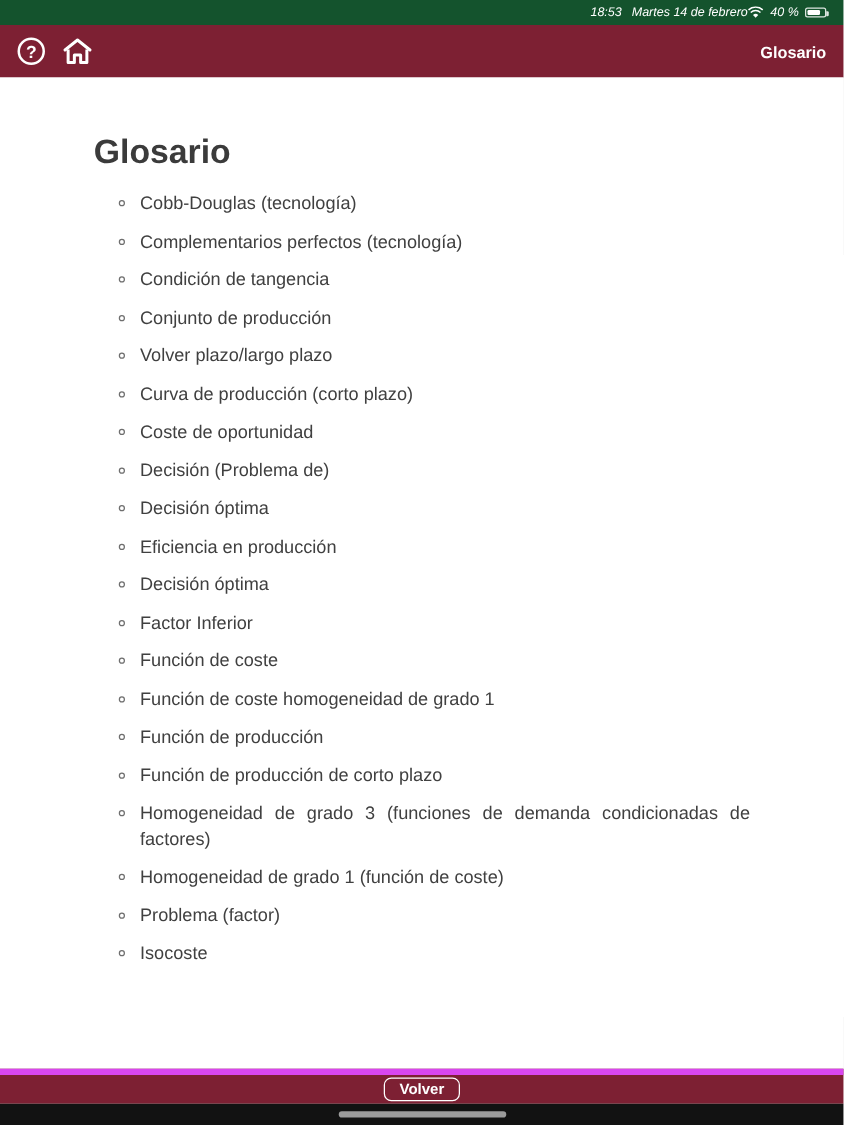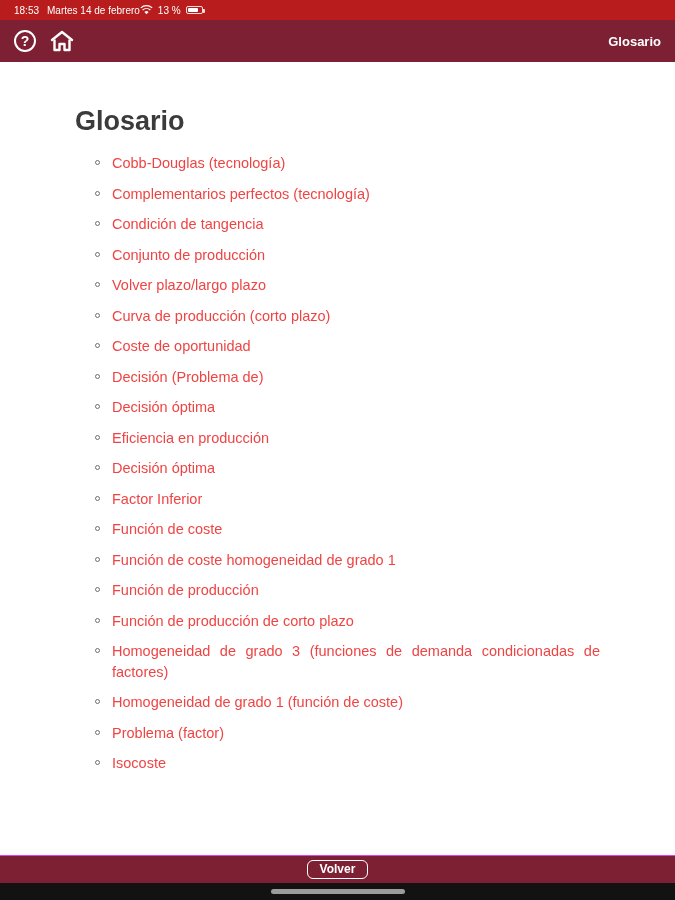--- a/index.html
+++ b/index.html
@@ -13,28 +13,29 @@
     background: #ffffff;
     display: flex;
     flex-direction: column;
     overflow: hidden;
     position: relative;
   }
 
   
   .status-bar {
     height: 20px;
-    background: #b91c1c;
+    background: #14532d;
     color: #ffffff;
     display: flex;
     align-items: center;
-    justify-content: flex-start;
+    justify-content: flex-end;
     padding: 0 14px;
     font-size: 10px;
     flex-shrink: 0;
+    font-style: italic;
   }
   .status-left { display: flex; align-items: center; gap: 8px; }
   .status-right { display: flex; align-items: center; gap: 5px; }
   .wifi-icon svg { display: block; }
   .battery-shell {
     width: 17px; height: 8px;
     border: 1px solid rgba(255,255,255,0.85);
     border-radius: 2px;
     position: relative;
     display: inline-block;
@@ -124,30 +125,30 @@
     width: 5px; height: 5px;
     border: 1.5px solid #6e6e6e;
     border-radius: 50%;
     margin-right: 12px;
     margin-top: 7px;
     flex-shrink: 0;
   }
   .item-text {
     font-size: 14.5px;
     line-height: 20.5px;
-    color: #ef4444;
+    color: #404040;
     text-align: justify;
     flex: 1;
   }
 
   
   .footer-bar {
     height: 28px;
     background: #7d2033;
-    border-top: 1px solid #d946ef;
+    border-top: 5px solid #d946ef;
     display: flex;
     align-items: center;
     justify-content: center;
     flex-shrink: 0;
   }
   .back-button {
     background: transparent;
     border: 1.5px solid #ffffff;
     border-radius: 6px;
     color: #ffffff;
@@ -186,21 +187,21 @@
       <span>Martes 14 de febrero</span>
     </div>
     <div class="status-right">
       <span class="wifi-icon">
         <svg width="13" height="10" viewBox="0 0 13 10">
           <path d="M6.5 9.2 L8.6 6.9 a3.2 3.2 0 0 0 -4.2 0 Z" fill="#ffffff"></path>
           <path d="M2.6 5.0 a5.8 5.8 0 0 1 7.8 0" stroke="#ffffff" stroke-width="1.2" fill="none"></path>
           <path d="M0.8 2.9 a8.4 8.4 0 0 1 11.4 0" stroke="#ffffff" stroke-width="1.2" fill="none"></path>
         </svg>
       </span>
-      <span>13 %</span>
+      <span>40 %</span>
       <span class="battery-shell">
         <span class="battery-fill"></span>
       </span>
     </div>
   </div>
 
   <div class="nav-bar">
     <div class="nav-left">
       <button class="icon-btn">
         <span class="help-circle">?</span>

